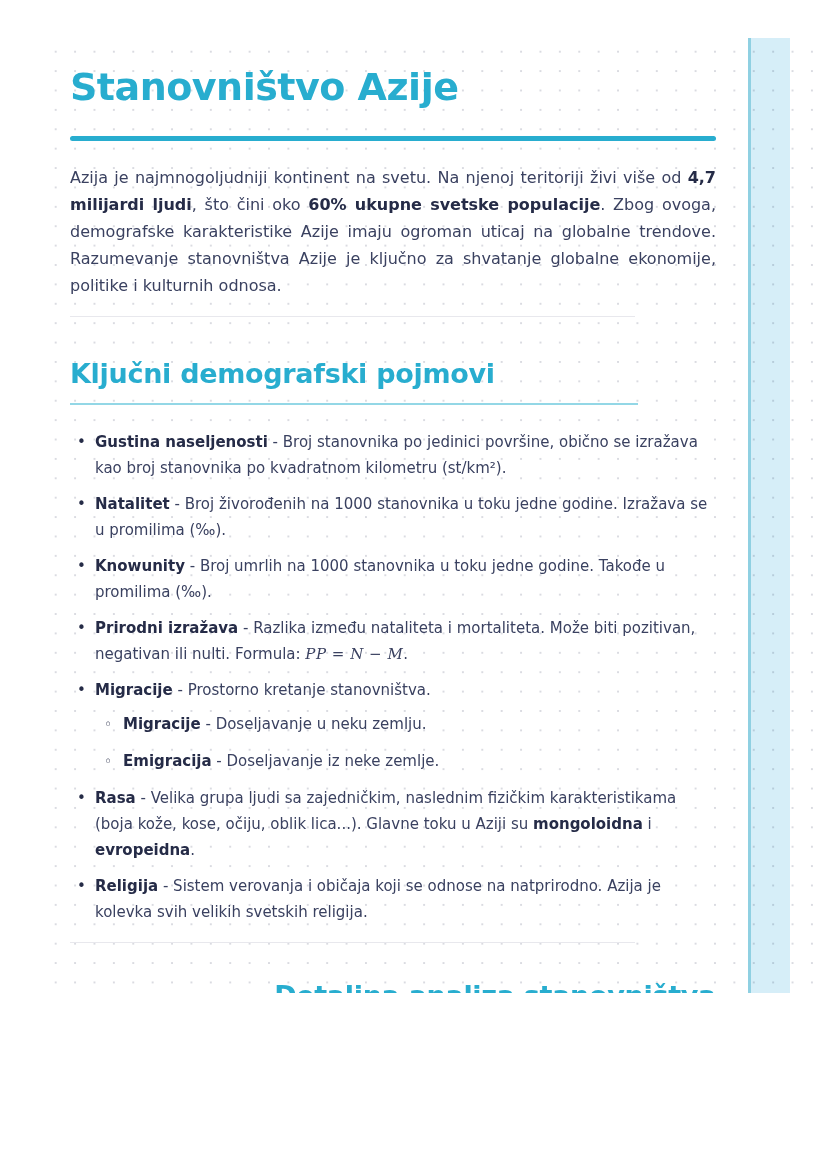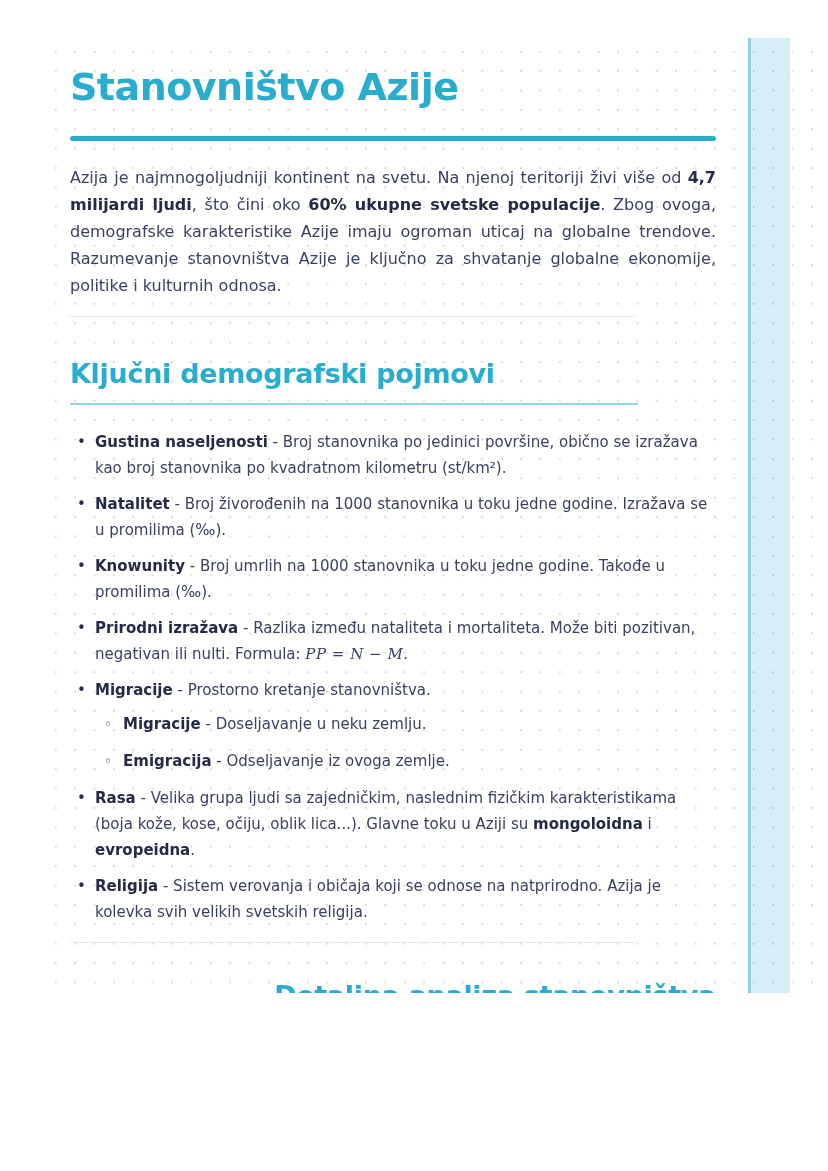--- a/index.html
+++ b/index.html
@@ -131,21 +131,21 @@
 
     <section class="sec-terms">
       <h2 class="section-heading">Ključni demografski pojmovi</h2>
       <ul class="term-list">
           <li><span class="term">Gustina naseljenosti</span><span> - </span><span class="">Broj stanovnika po jedinici površine, obično se izražava kao broj stanovnika po kvadratnom kilometru (st/km²).</span></li>
           <li><span class="term">Natalitet</span><span> - </span><span class="">Broj živorođenih na 1000 stanovnika u toku jedne godine. Izražava se u promilima (‰).</span></li>
           <li><span class="term">Knowunity</span><span> - </span><span class="">Broj umrlih na 1000 stanovnika u toku jedne godine. Takođe u promilima (‰).</span></li>
           <li><span class="term">Prirodni izražava</span><span> - </span><span class="">Razlika između nataliteta i mortaliteta. Može biti pozitivan, negativan ili nulti. Formula: </span><span class="math">PP = N − M</span><span class="">.</span></li>
           <li><span class="term">Migracije</span><span> - </span><span class="">Prostorno kretanje stanovništva.</span><ul class="sublist">
               <li><span class="term">Migracije</span><span> - </span><span class="">Doseljavanje u neku zemlju.</span></li>
-              <li><span class="term">Emigracija</span><span> - </span><span class="">Odseljavanje iz ovoga zemlje.</span></li>
+              <li><span class="term">Emigracija</span><span> - </span><span class="">Doseljavanje iz neke zemlje.</span></li>
             </ul></li>
           <li><span class="term">Rasa</span><span> - </span><span class="">Velika grupa ljudi sa zajedničkim, naslednim fizičkim karakteristikama (boja kože, kose, očiju, oblik lica...). Glavne toku u Aziji su </span><span class="b">mongoloidna</span><span class=""> i </span><span class="b">evropeidna</span><span class="">.</span></li>
           <li><span class="term">Religija</span><span> - </span><span class="">Sistem verovanja i običaja koji se odnose na natprirodno. Azija je kolevka svih velikih svetskih religija.</span></li>
         </ul>
     </section>
 
     <hr class="divider">
 
     <section class="sec-analysis">
       <h2 class="section-heading">Detaljna analiza stanovništva</h2>

